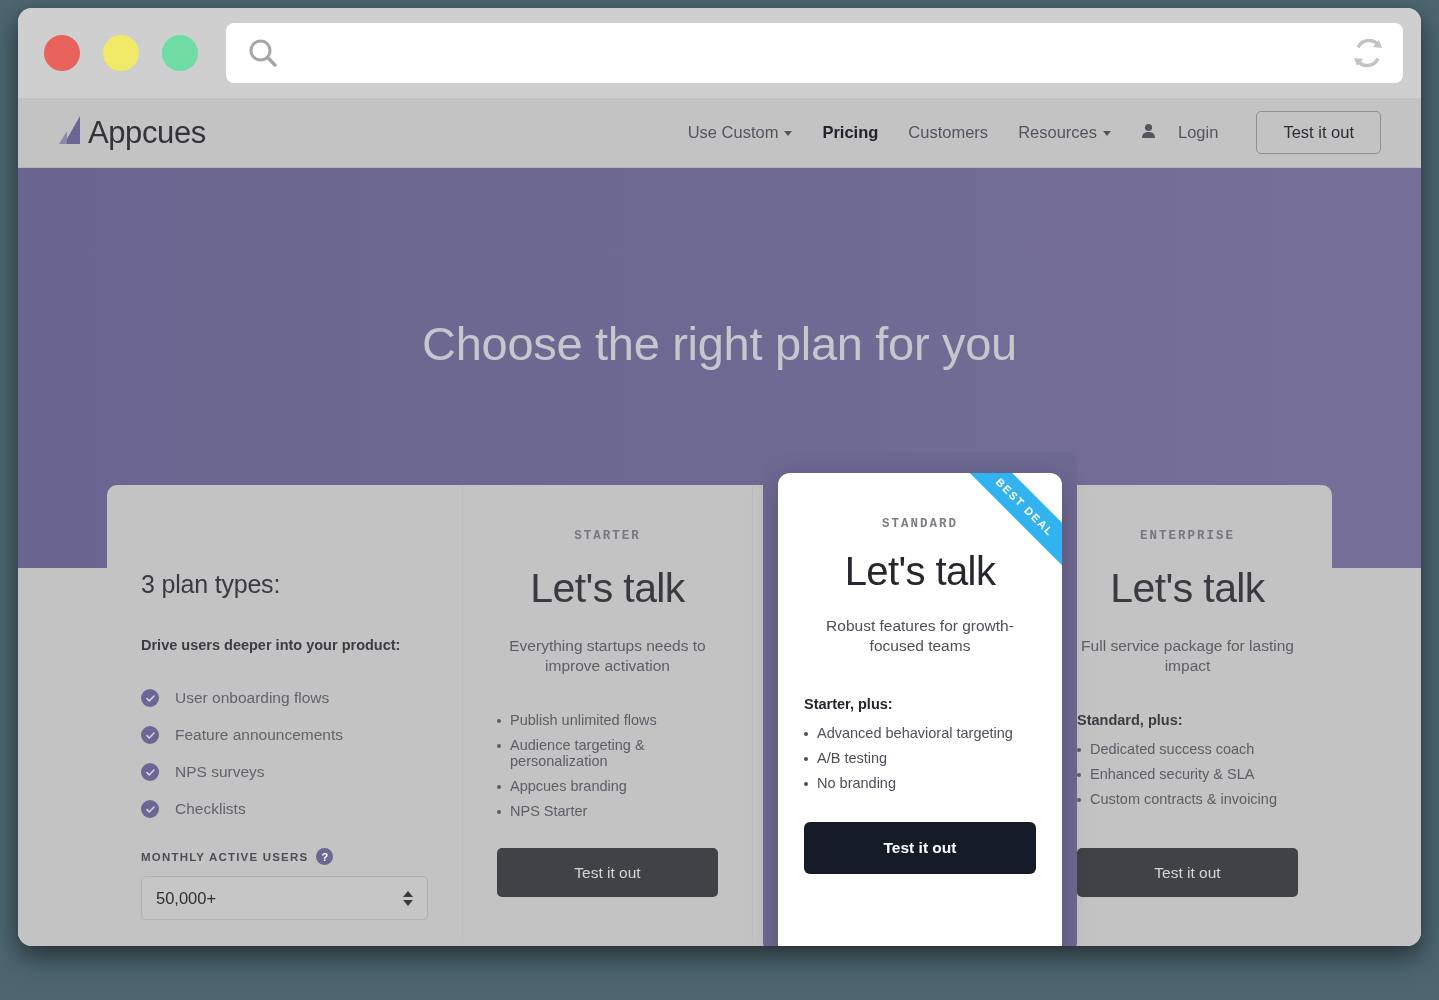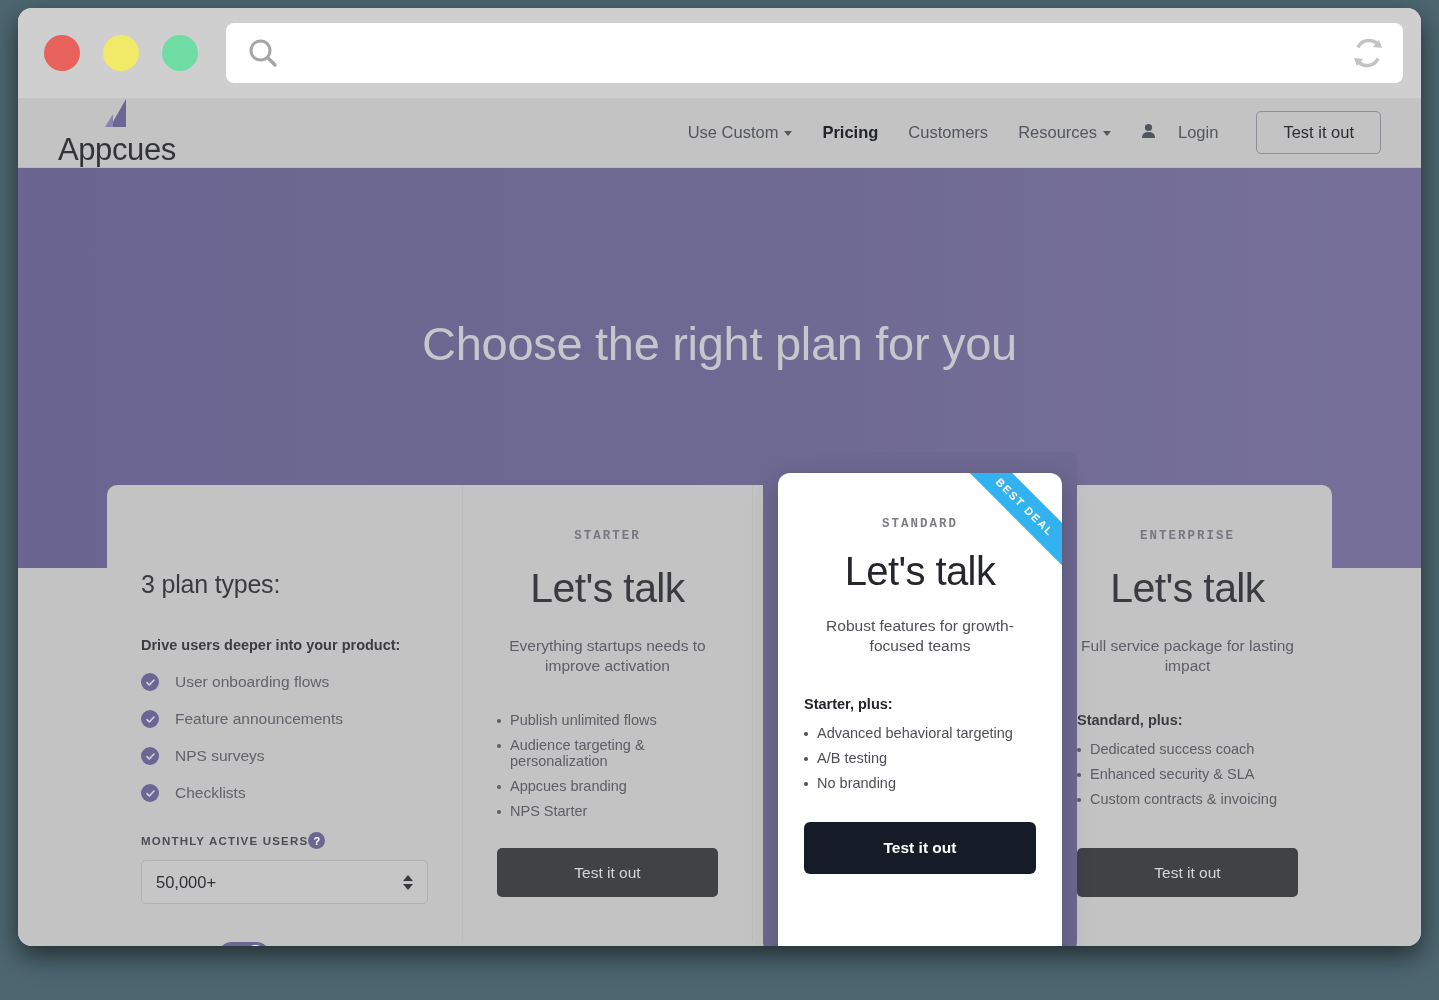--- a/index.html
+++ b/index.html
@@ -63,21 +63,21 @@
 
   
   .site-header {
     height: 70px;
     background: #c3c3c3;
     display: flex;
     align-items: center;
     padding: 0 40px;
     border-bottom: 1px solid #b8b8b8;
   }
-  .brand { display: flex; align-items: center; gap: 4px; flex-direction: column; }
+  .brand { display: flex; gap: 4px; }
   .brand-mark { width: 26px; height: 30px; position: relative; }
   .brand-name { font-size: 31px; color: #33343a; letter-spacing: -0.4px; }
 
   .nav { margin-left: auto; display: flex; align-items: center; gap: 30px; }
   .nav-item {
     font-size: 16.5px;
     color: #53565f;
     display: flex;
     align-items: center;
     gap: 6px;
@@ -152,21 +152,21 @@
     flex: 1;
     padding: 44px 34px 0 34px;
     border-right: 1px solid #bcbcbc;
     position: relative;
   }
   .col:last-child { border-right: none; }
   .col.spacer-col { flex: 1; }
 
   
   .plan-types-title { font-size: 25px; color: #3a3b41; margin-bottom: 38px; letter-spacing: -0.2px; margin-top: 41px; }
-  .plan-types-sub { font-size: 14.5px; font-weight: bold; color: #3c3d43; margin-bottom: 20px; }
+  .plan-types-sub { font-size: 14.5px; font-weight: bold; color: #3c3d43; margin-bottom: 36px; }
   .feature-list { list-style: none; }
   .feature-list li {
     display: flex;
     align-items: center;
     gap: 16px;
     margin-bottom: 19px;
     font-size: 15.5px;
     color: #62636b;
   }
   .check-badge {
@@ -181,20 +181,21 @@
   .check-badge svg { display:block; }
 
   .mau-label {
     margin-top: 30px;
     font-size: 11.5px;
     letter-spacing: 1.2px;
     font-weight: bold;
     color: #4c4d55;
     display: flex;
     align-items: center;
+    gap: 8px;
   }
   .help-badge {
     width: 17px; height: 17px;
     border-radius: 50%;
     background: #6b6694;
     color: #ffffff;
     font-size: 11px;
     font-weight: bold;
     display: flex;
     align-items: center;

